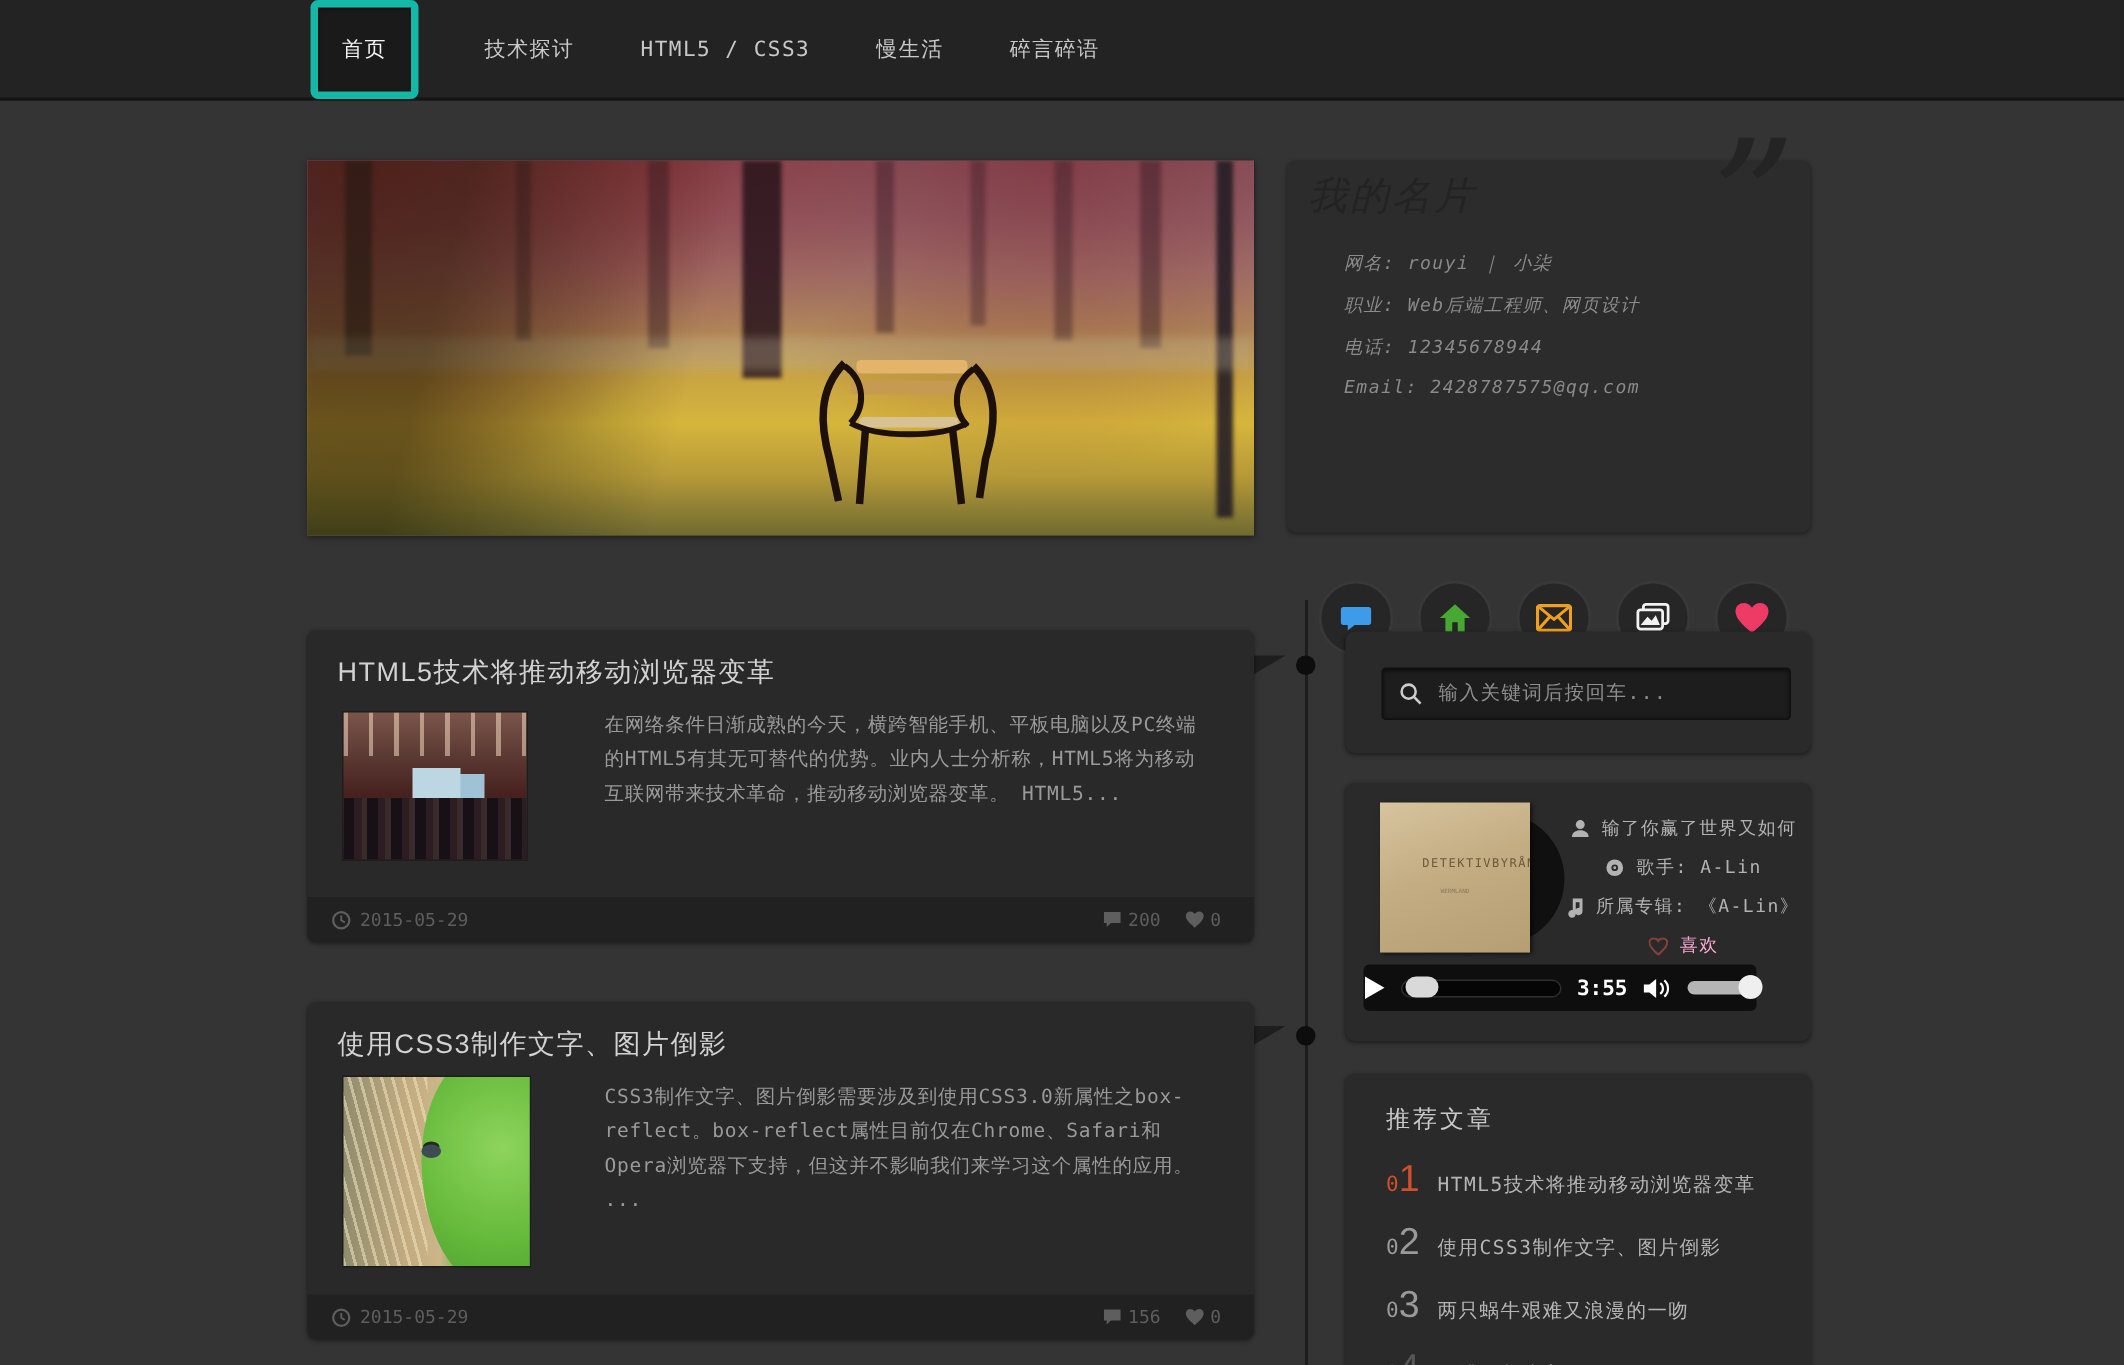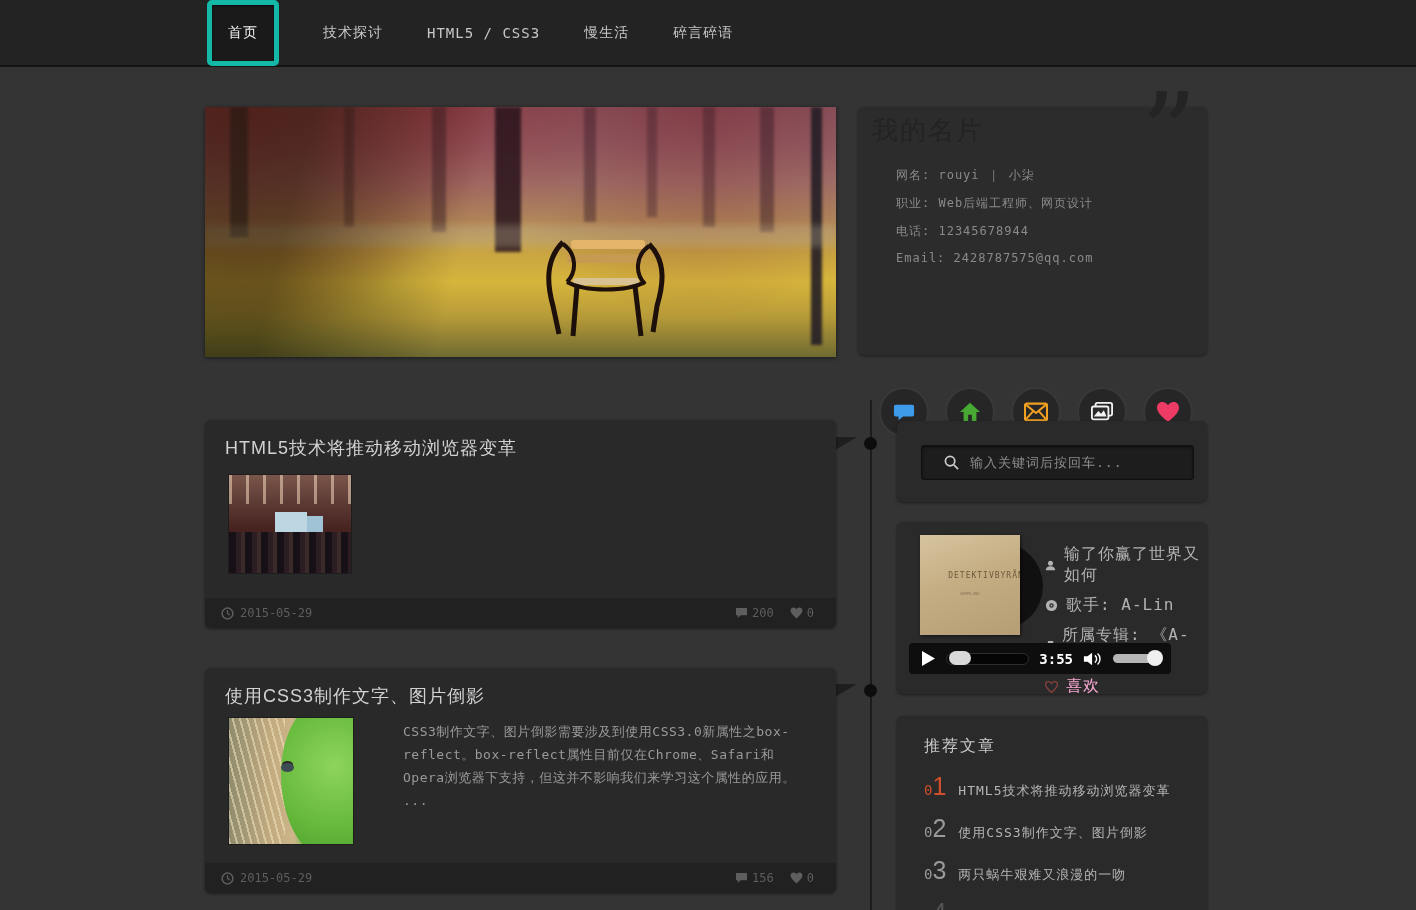--- a/index.html
+++ b/index.html
@@ -28,21 +28,21 @@
   .hero .road{position:absolute;left:0;top:47%;width:100%;height:9%;
         background:rgba(190,180,160,.30);filter:blur(3px);}
   .hero .shade{position:absolute;inset:0;
         background:linear-gradient(104deg, rgba(25,25,4,.55) 0 16%, transparent 42%);}
   .bench{position:absolute;left:52%;top:50%;}
 
   
   .card{position:absolute;background:#2a2a2a;border-radius:6px;box-shadow:0 1px 3px rgba(0,0,0,.45);}
 
   
-  .profile{left:858px;top:107px;width:349px;height:248px;background:#2c2c2c;}
+  .profile{left:858px;top:107px;width:349px;height:248px;background:#2c2c2c;font-style:italic;}
   .profile-title{position:absolute;left:14px;top:6px;font-size:26px;color:#222322;letter-spacing:2px;}
   .quote{position:absolute;right:10px;top:-28px;font-size:110px;color:#242424;
          font-family:"DejaVu Serif",serif;line-height:1;}
   .pfield{position:absolute;left:38px;color:#8a8a8a;font-size:12px;letter-spacing:1px;}
   .social{position:absolute;left:0;top:280px;width:349px;display:flex;padding-left:21px;gap:16px;}
   .scircle{width:46px;height:46px;border-radius:50%;background:#262626;border:2px solid #383838;
            display:flex;align-items:center;justify-content:center;cursor:pointer;}
 
   
   .tline{position:absolute;left:870px;top:400px;width:2px;height:510px;background:#1c1c1c;}
@@ -75,40 +75,40 @@
      background:radial-gradient(circle at 60% 40%,#8ed45c 0%,#63b83a 60%,#4d9c2e 100%);}
   .t2-eye{position:absolute;left:42%;top:36%;width:13px;height:9px;border-radius:50%;background:#3d4c52;
      box-shadow:0 -3px 0 -1px #2a2622;}
   .t2-hair{position:absolute;left:0;top:0;width:45%;height:100%;
      background:repeating-linear-gradient(75deg, rgba(240,228,190,.55) 0 2px, transparent 2px 7px);}
 
   
   .search{left:897px;top:421px;width:310px;height:81px;}
   .search-box{position:absolute;left:24px;top:24px;width:260px;height:33px;background:#1d1d1d;
      border:1px solid #101010;border-radius:3px;display:flex;align-items:center;gap:9px;padding:0 0 0 11px;
-     box-shadow:inset 0 1px 3px rgba(0,0,0,.6);justify-content:center;}
+     box-shadow:inset 0 1px 3px rgba(0,0,0,.6);}
   .search-box input{background:transparent;border:none;outline:none;color:#9a9a9a;font-size:13px;
      width:210px;font-family:inherit;letter-spacing:1px;}
   .search-box input::placeholder{color:#8d8d8d;}
 
   
   .player{left:897px;top:522px;width:310px;height:172px;}
   .vinyl{position:absolute;left:58px;top:20px;width:88px;height:88px;border-radius:50%;
      background:radial-gradient(circle,#2e2e2e 0 18%,#101010 19% 100%);}
   .albumart{position:absolute;left:23px;top:13px;width:100px;height:100px;overflow:hidden;cursor:pointer;
      background:linear-gradient(160deg,#d6c49e 0%,#c4ad83 45%,#b59d74 100%);
      box-shadow:1px 1px 3px rgba(0,0,0,.6);}
   .albumart .at{position:absolute;left:16px;top:36%;width:100%;text-align:center;font-size:8px;
      color:#6b5a3c;letter-spacing:1px;}
   .albumart .asub{position:absolute;left:0;top:56%;width:100%;text-align:center;font-size:4px;color:#8a795a;}
   .minfo{position:absolute;left:148px;top:22px;display:flex;flex-direction:column;gap:9px;}
-  .mrow{display:flex;align-items:center;gap:8px;color:#b2b2b2;font-size:16px;letter-spacing:1px;}
+  .mrow{display:flex;align-items:center;gap:8px;color:#b2b2b2;font-size:12px;letter-spacing:1px;justify-content:center;}
   .mrow.like{color:#f9a8d4;cursor:pointer;}
   .pbar{position:absolute;left:12px;top:121px;width:262px;height:31px;background:#0e0e0e;border-radius:4px;
-     display:flex;align-items:center;padding:0 12px;box-sizing:border-box;gap:10px;}
+     display:flex;align-items:center;padding:0 0;box-sizing:border-box;gap:10px;}
   .ptrack{position:relative;flex:1;height:10px;border-radius:6px;background:#050505;border:1px solid #2e2e2e;cursor:pointer;}
   .pknob{position:absolute;left:2px;top:-3px;width:22px;height:14px;border-radius:8px;background:#d9d9d9;cursor:grab;}
   .ptime{color:#fff;font-weight:bold;font-size:14px;}
   .vtrack{position:relative;width:46px;height:9px;border-radius:5px;background:#b5b5b5;cursor:pointer;}
   .vknob{position:absolute;right:-4px;top:-4px;width:16px;height:16px;border-radius:50%;background:#efefef;cursor:grab;}
 
   
   .recommend{left:897px;top:716px;width:310px;height:240px;}
   .r-title{position:absolute;left:27px;top:20px;font-size:16px;color:#c9c9c9;letter-spacing:2px;}
   .r-list{position:absolute;left:27px;top:56px;right:16px;}
@@ -206,20 +206,21 @@
   <div class="tarrow" style="top:437px;"></div>
   <div class="tarrow" style="top:684px;"></div>
 
   <div class="card article" style="top:420px;height:208px;">
     <div class="a-title">HTML5技术将推动移动浏览器变革</div>
     <div class="a-thumb thumb1" style="top:55px;width:122px;height:98px;">
       <div class="t1-lights"></div>
       <div class="t1-screen"></div>
       <div class="t1-crowd"></div>
     </div>
+    <div class="a-excerpt" style="top:52px;">在网络条件日渐成熟的今天，横跨智能手机、平板电脑以及PC终端的HTML5有其无可替代的优势。业内人士分析称，HTML5将为移动互联网带来技术革命，推动移动浏览器变革。 HTML5...</div>
     <div class="a-footer">
       <div class="a-date">
         <svg width="13" height="13" viewBox="0 0 14 14">
           <circle cx="7" cy="7" r="5.8" fill="none" stroke="#5e5e5e" stroke-width="1.6"></circle>
           <path d="M7 3.5 V7 L9.5 8.5" stroke="#5e5e5e" stroke-width="1.4" fill="none"></path>
         </svg>
         <span>2015-05-29</span>
       </div>
       <div class="a-stats">
         <span class="stat">

